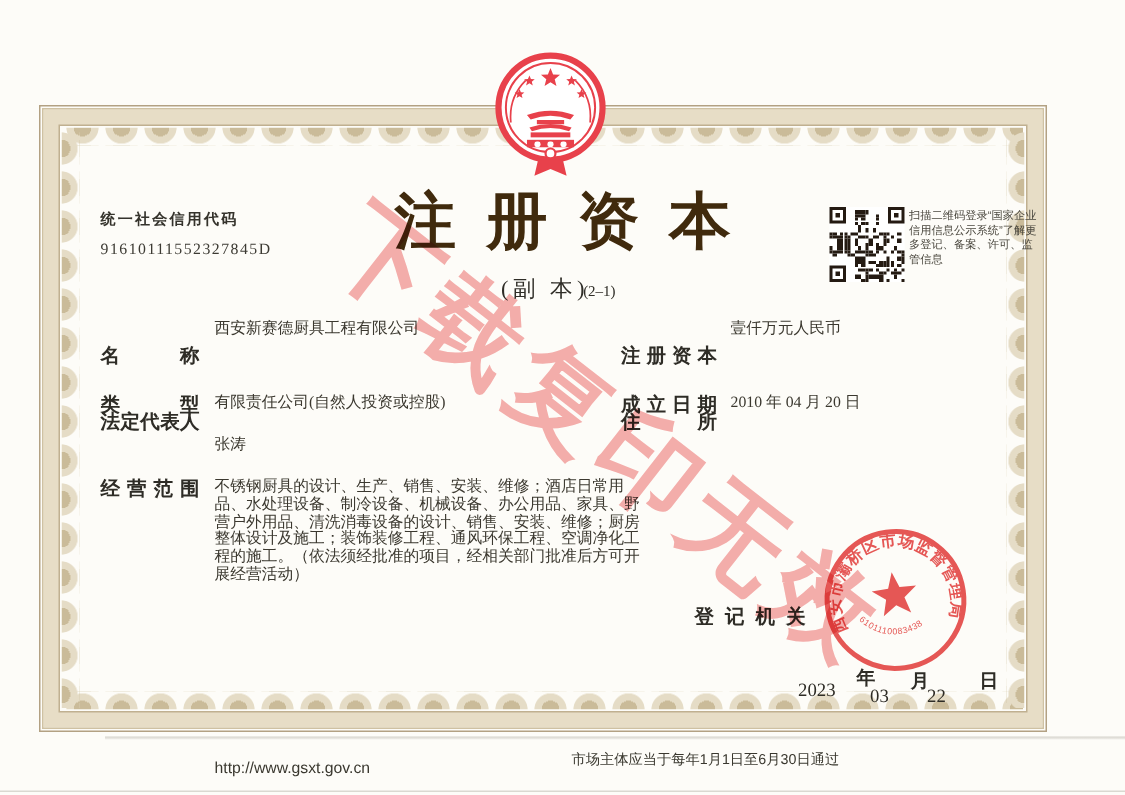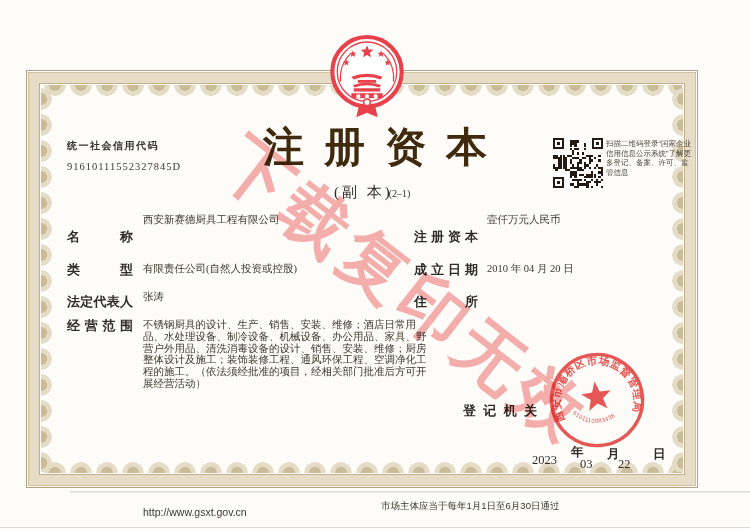--- a/index.html
+++ b/index.html
@@ -45,21 +45,21 @@
 
   
   .flabel{position:absolute;font-size:13px;font-weight:600;color:#2e2c26;text-align:justify;text-align-last:justify;z-index:10;}
   .fvalue{position:absolute;font-size:10.5px;color:#3b382f;font-family:"Liberation Serif","DejaVu Serif",serif;z-index:10;line-height:12.5px;}
   .L{left:67px;width:66px;}
   .LV{left:143px;}
   .R{left:414px;width:64px;}
   .RV{left:487px;}
   .y1{top:228px;} .y1v{top:214px;}
   .y2{top:261px;} .y2v{top:263px;}
-  .y3{top:293px;} .y3v{top:291px;}
+  .y3{top:272px;} .y3v{top:291px;}
   .y4{top:317px;}
   .scope{top:319px;width:289px;line-height:11.8px;}
   .addr{width:208px;}
 
   
   .reg-label{position:absolute;left:463px;top:402px;width:74px;font-size:13px;font-weight:600;color:#2e2c26;text-align:justify;text-align-last:justify;z-index:10;}
   .dt{position:absolute;z-index:10;color:#2e2c26;font-family:"Liberation Serif","DejaVu Serif",serif;}
   .dt-unit{font-size:12.5px;font-weight:600;}
   .dt-num{font-size:12.5px;}
   .dt-year{left:532px;top:453px;} .dt-yu{left:571px;top:444px;}

